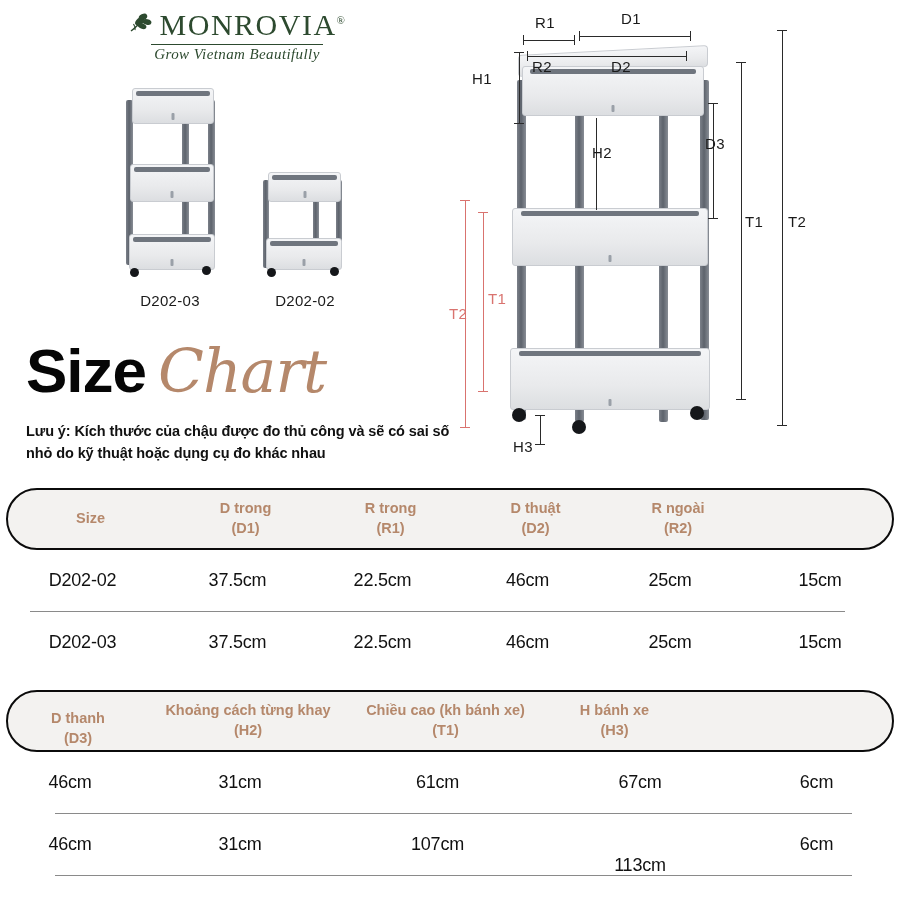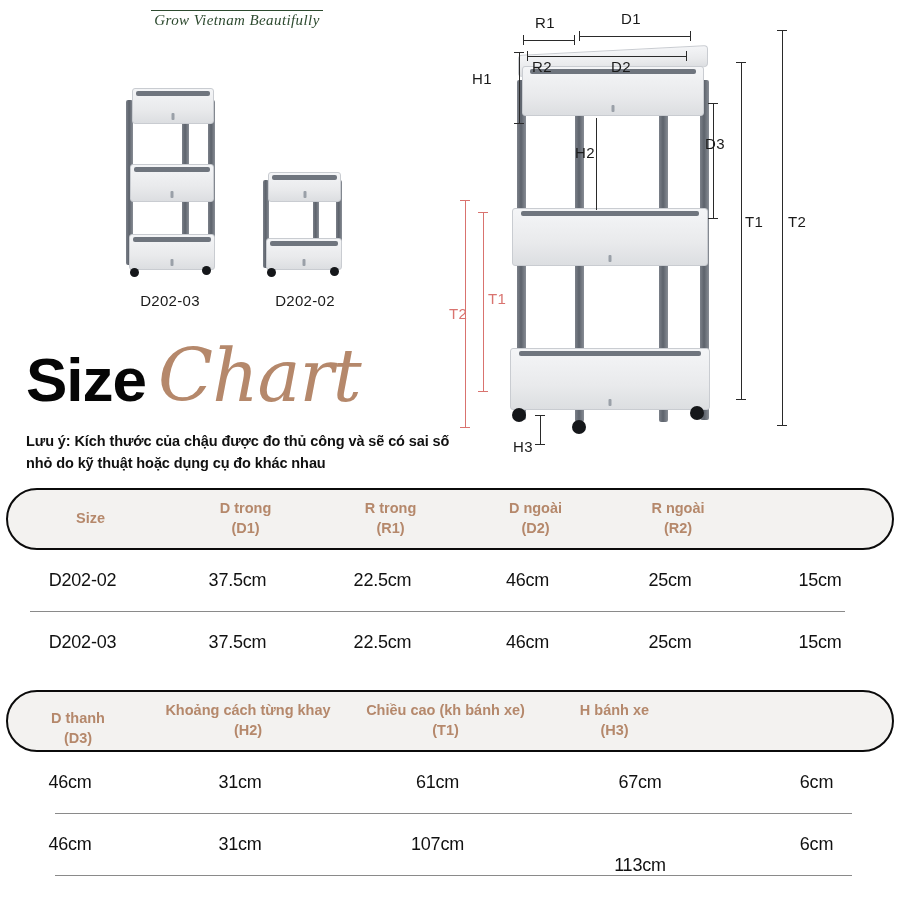--- a/index.html
+++ b/index.html
@@ -55,21 +55,21 @@
   .dline.v { width: 1px; }
   .dline.h { height: 1px; }
   .dline.red { background: #d9736f; }
 
   
   #title-block { position: absolute; left: 26px; top: 340px; width: 430px; }
   #title-block .title-line { display: flex; align-items: baseline; gap: 12px; }
   .t-size { font-size: 62px; font-weight: bold; color: #060606; letter-spacing: -1px; line-height: 1; }
   .t-chart {
     font-family: "DejaVu Serif", serif; font-style: italic;
-    font-size: 72px; color: #b5886b; line-height: 1; letter-spacing: -1px;
+    font-size: 60px; color: #b5886b; line-height: 1; letter-spacing: -1px;
   }
   #note { margin-top: 18px; font-size: 14.5px; font-weight: bold; color: #111; line-height: 1.55; letter-spacing: -.1px;}
 
   
   .tbl { position: absolute; left: 0; width: 900px; }
   .hdr-pill {
     margin: 0 6px; height: 62px;
     background: #f3f2f0;
     border: 2px solid #0b0b0b;
     border-radius: 34px;
@@ -81,20 +81,36 @@
   }
   .row { display: flex; align-items: center; height: 61px; }
   .cell { text-align: center; font-size: 18px; color: #111; letter-spacing: -.2px; }
   .sep { height: 1px; background: #8a8a8a; margin: 0 55px 0 30px; }
   .sep.wide { margin: 0 48px 0 55px; }
 </style>
 </head>
 <body>
 
 <div id="logo">
+  <div class="logo-row">
+    <span>
+      <svg width="26" height="26" viewBox="0 0 26 26">
+        <g fill="#2d4a2f">
+          <ellipse cx="15" cy="7" rx="4.5" ry="3" transform="rotate(-28 15 7)"></ellipse>
+          <ellipse cx="19" cy="12" rx="4.5" ry="2.8" transform="rotate(12 19 12)"></ellipse>
+          <ellipse cx="10.5" cy="11.5" rx="4.2" ry="2.6" transform="rotate(-52 10.5 11.5)"></ellipse>
+          <ellipse cx="14" cy="16" rx="4.6" ry="2.7" transform="rotate(22 14 16)"></ellipse>
+          <circle cx="13.5" cy="11.5" r="2.2"></circle>
+          <path d="M3 21 C7 18 10 15 13.5 11.5" stroke="#2d4a2f" stroke-width="1.5" fill="none"></path>
+          <path d="M5.5 14 C7 16 7.5 18 7 20" stroke="#2d4a2f" stroke-width="1.2" fill="none"></path>
+        </g>
+      </svg>
+    </span>
+    <span class="brand"><span>MONROVIA</span><span class="reg">®</span></span>
+  </div>
   <div class="rule"></div>
   <div class="tagline">Grow Vietnam Beautifully</div>
 </div>
 
 <div class="cart" style="left:118px; top:82px; width:105px; height:195px;">
   <div class="post" style="left:8px; top:18px; width:7px; height:165px;"></div>
   <div class="post" style="left:64px; top:12px; width:7px; height:168px;"></div>
   <div class="post" style="left:90px; top:18px; width:7px; height:160px;"></div>
   <div class="tray" style="left:14px; top:6px; width:82px; height:36px;">
       <div class="lip"></div>
@@ -175,21 +191,21 @@
   <div class="dline h" style="left:72px; top:56px; width:160px;"></div>
   <div class="dline v" style="left:72px; top:51px; height:10px;"></div>
   <div class="dline v" style="left:231px; top:51px; height:10px;"></div>
 
   <div class="dline v" style="left:64px; top:52px; height:72px;"></div>
   <div class="dline h" style="left:59px; top:52px; width:10px;"></div>
   <div class="dline h" style="left:59px; top:123px; width:10px;"></div>
   <div class="dlabel" style="left:17px; top:70px;">H1</div>
 
   <div class="dline v" style="left:141px; top:118px; height:92px;"></div>
-  <div class="dlabel" style="left:120px; top:144px;">H2</div>
+  <div class="dlabel" style="left:137px; top:144px;">H2</div>
 
   <div class="dline v" style="left:258px; top:103px; height:116px;"></div>
   <div class="dline h" style="left:253px; top:103px; width:10px;"></div>
   <div class="dline h" style="left:253px; top:218px; width:10px;"></div>
   <div class="dlabel" style="left:250px; top:135px;">D3</div>
 
   <div class="dline v" style="left:286px; top:62px; height:338px;"></div>
   <div class="dline h" style="left:281px; top:62px; width:10px;"></div>
   <div class="dline h" style="left:281px; top:399px; width:10px;"></div>
   <div class="dlabel" style="left:290px; top:213px;">T1</div>
@@ -231,21 +247,21 @@
     </div>
     <div class="hdr-cell" style="width:145px;">
       <div>D trong</div>
       <div>(D1)</div>
     </div>
     <div class="hdr-cell" style="width:145px;">
       <div>R trong</div>
       <div>(R1)</div>
     </div>
     <div class="hdr-cell" style="width:145px;">
-      <div>D ngoài</div>
+      <div>D thuật</div>
       <div>(D2)</div>
     </div>
     <div class="hdr-cell" style="width:140px;">
       <div>R ngoài</div>
       <div>(R2)</div>
     </div>
   </div>
 
   <div class="row">
     <div class="cell" style="width:165px;">D202-02</div>

